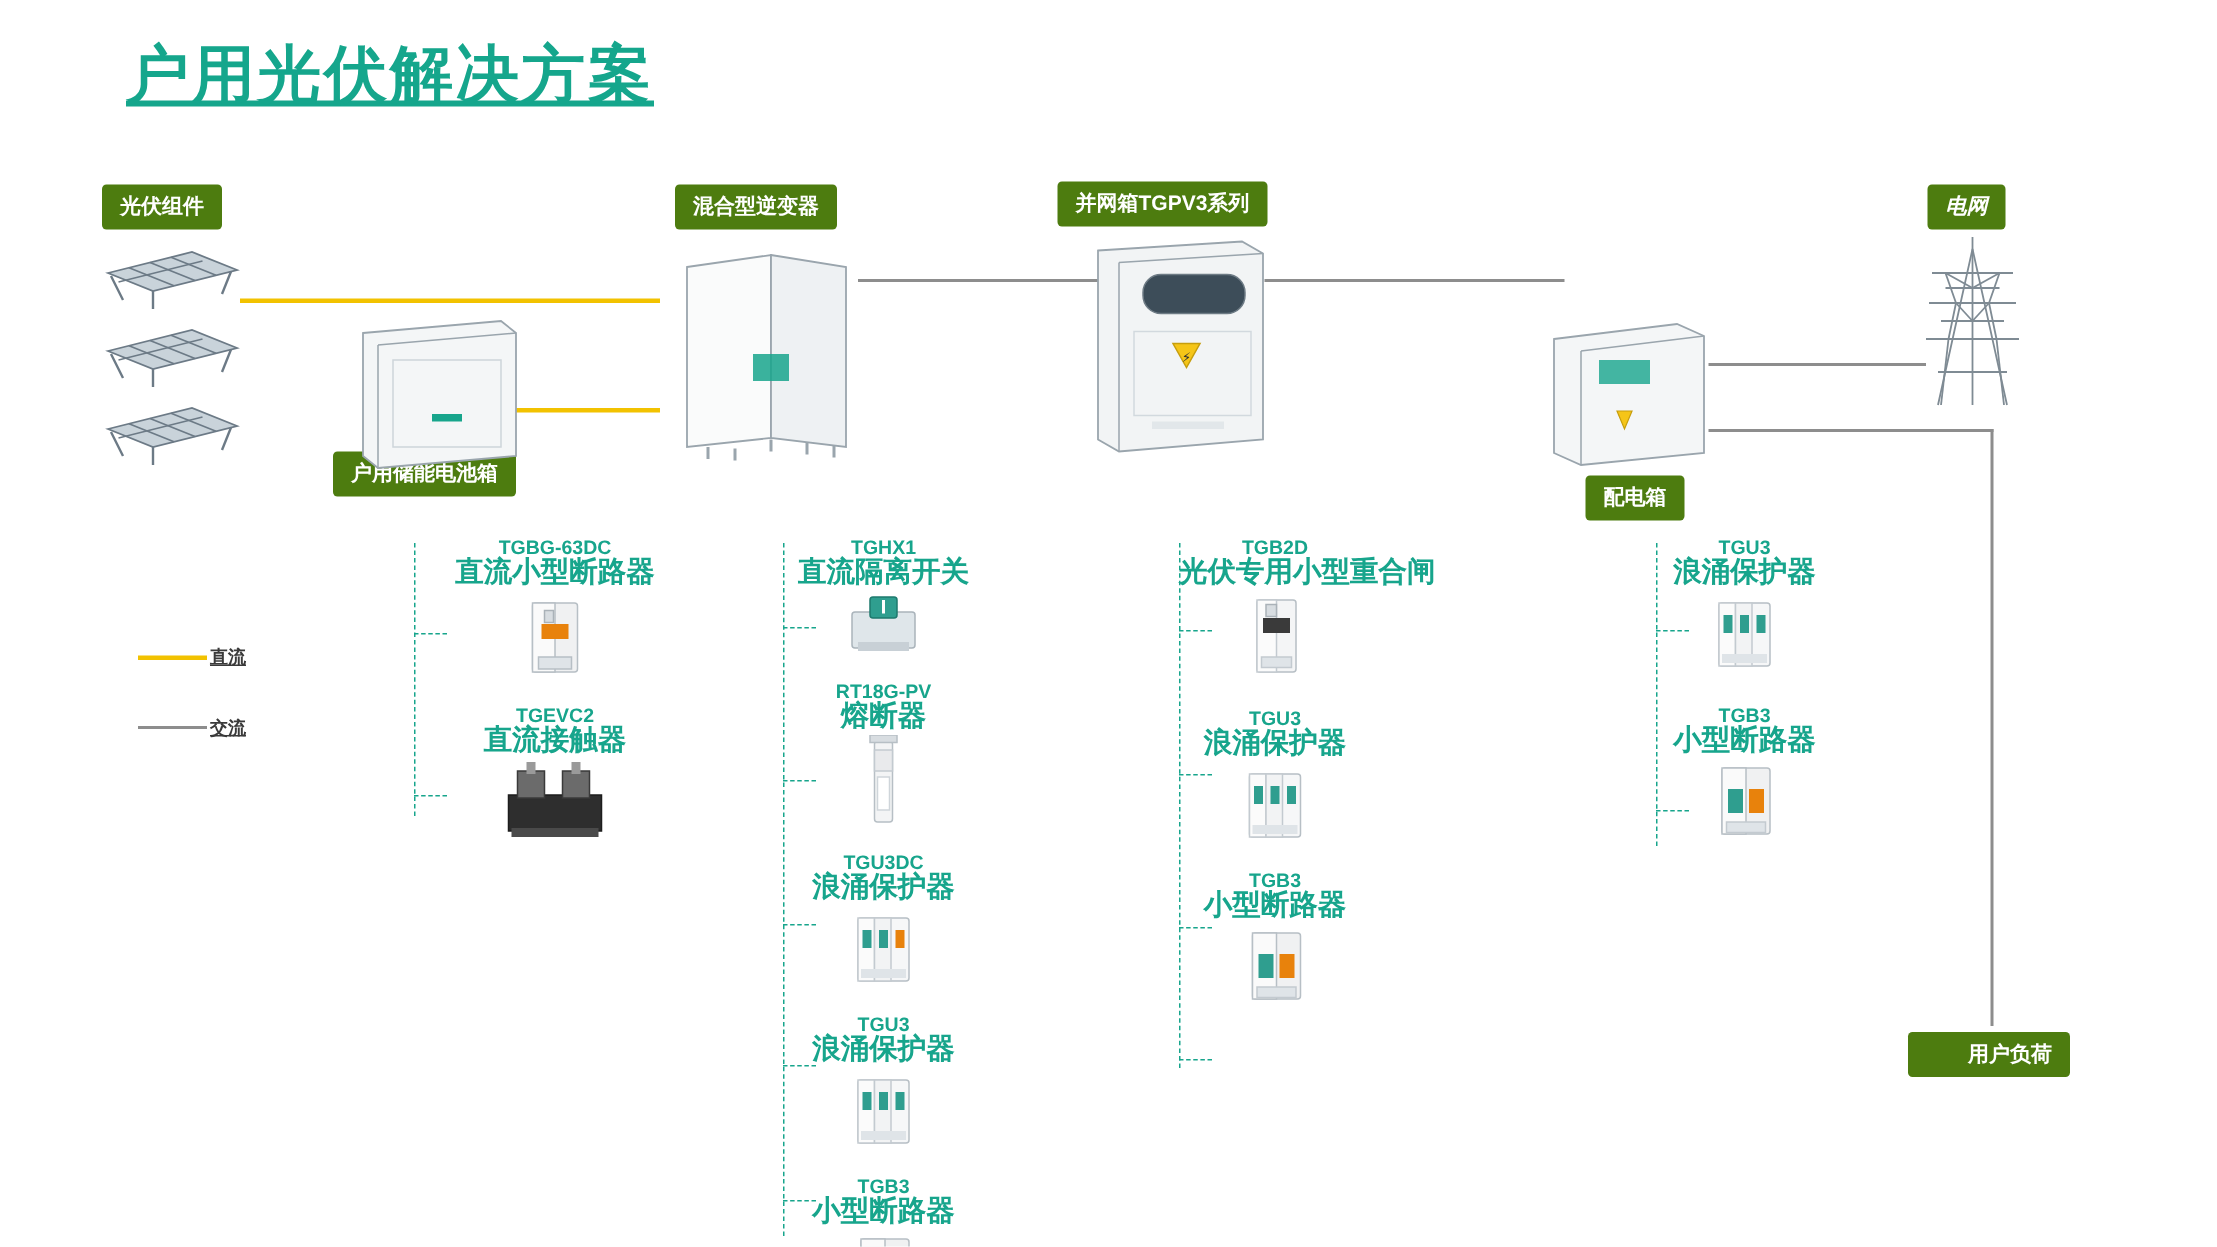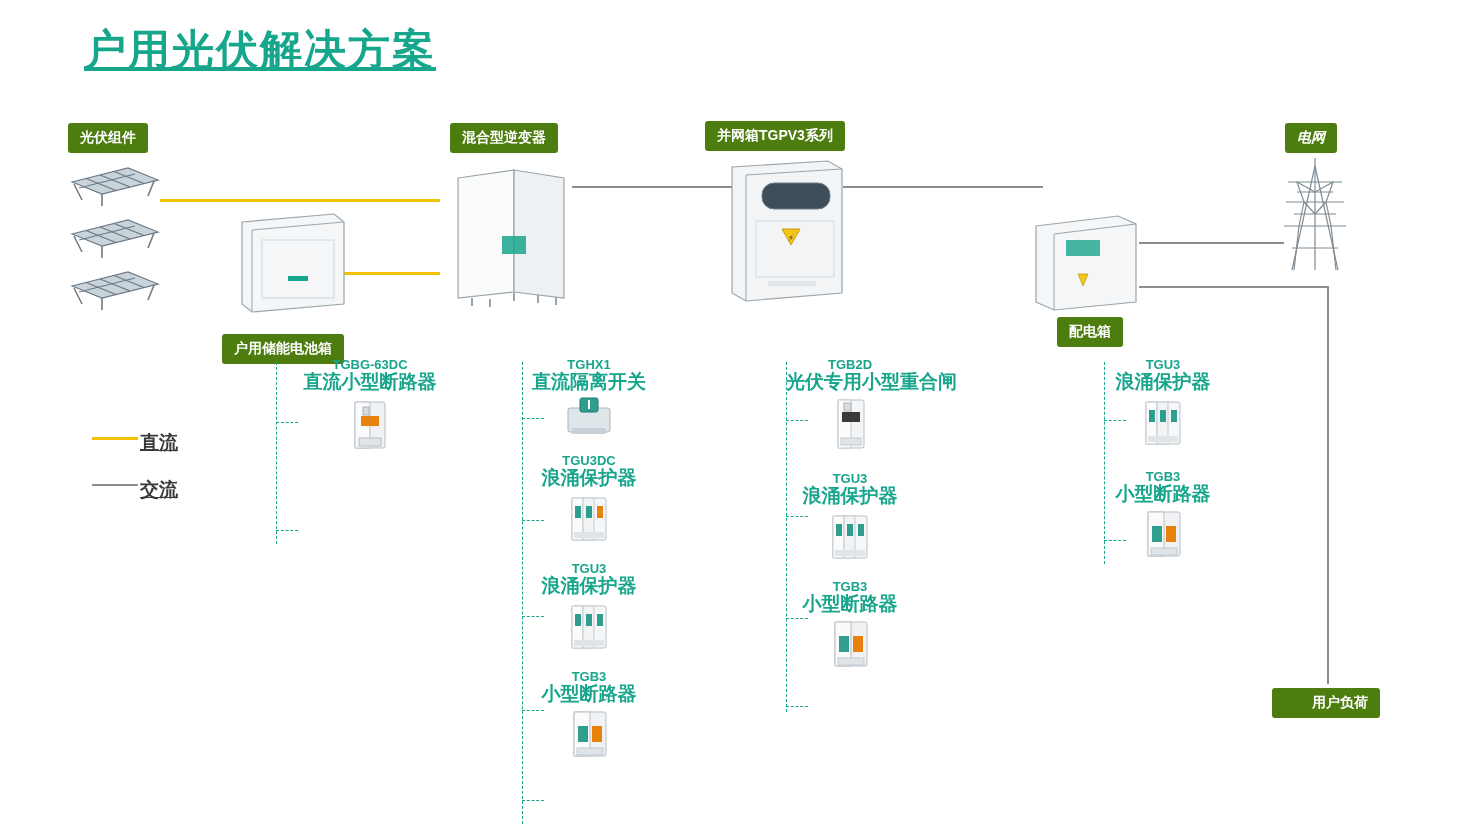--- a/index.html
+++ b/index.html
@@ -26,21 +26,21 @@
     white-space:nowrap;
   }
 
   
   .line{position:absolute;background:#8d8d8d;}
   .line.dc{background:#f2c200;}
   .line.ac{background:#8d8d8d;}
 
   
   .legend-line{position:absolute;height:3px;width:46px;}
-  .legend-text{position:absolute;font-size:19px;font-weight:bold;color:#3a3a3a;}
+  .legend-text{position:absolute;font-size:12px;font-weight:bold;color:#3a3a3a;}
 
   
   .col{position:absolute;}
   .prod{position:relative;text-align:center;}
   .prod .name{font-size:13px;font-weight:bold;color:#17a58c;line-height:17px;white-space:nowrap;}
   .prod .desc{font-size:19px;font-weight:bold;color:#17a58c;line-height:17px;white-space:nowrap;}
   .prod .img{margin-top:4px;display:flex;justify-content:center;align-items:flex-end;}
 
   
   .spine{position:absolute;border-left:1.5px dashed #17a58c;}
@@ -64,21 +64,21 @@
 
 <div class="line ac abs" style="left:1139px;top:242px;width:145px;height:2px;"></div>
 
 <div class="line ac abs" style="left:1139px;top:286px;width:190px;height:2px;"></div>
 <div class="line ac abs" style="left:1327px;top:286px;width:2px;height:398px;"></div>
 
 <div class="chip" style="left:68px;top:123px;">光伏组件</div>
 <div class="chip" style="left:450px;top:123px;">混合型逆变器</div>
 <div class="chip" style="left:705px;top:121px;">并网箱TGPV3系列</div>
 <div class="chip" style="left:1285px;top:123px;font-style:italic;">电网</div>
-<div class="chip" style="left:222px;top:334px;">户用储能电池箱</div>
+<div class="chip" style="left:222px;top:301px;">户用储能电池箱</div>
 <div class="chip" style="left:1057px;top:317px;">配电箱</div>
 <div class="chip" style="left:1272px;top:688px;padding-left:40px;">用户负荷</div>
 
 <div class="legend-line abs" style="left:92px;top:437px;background:#f2c200;"></div>
 <div class="legend-text abs" style="left:140px;top:430px;">直流</div>
 <div class="legend-line abs" style="left:92px;top:484px;background:#8d8d8d;height:2px;"></div>
 <div class="legend-text abs" style="left:140px;top:477px;">交流</div>
 
 <div class="abs" style="left:58px;top:160px;">
   <svg width="115" height="180" viewBox="0 0 115 180">
@@ -202,20 +202,34 @@
     <div class="img">
       <svg width="62" height="62" viewBox="0 0 62 62">
         <rect x="16" y="8" width="30" height="46" rx="2" fill="#f0f1f2" stroke="#b7bfc5"></rect>
         <rect x="16" y="8" width="15" height="46" fill="#fafafa" stroke="#b7bfc5"></rect>
         <rect x="22" y="22" width="18" height="10" fill="#e8820c"></rect>
         <rect x="24" y="13" width="6" height="8" fill="#d8dde1" stroke="#aab2b8"></rect>
         <rect x="20" y="44" width="22" height="8" fill="#dfe4e8" stroke="#b7bfc5"></rect>
       </svg>
     </div>
   </div>
+  <div class="prod" style="margin-top:12px;">
+    <div class="name">TGEVC2</div>
+    <div class="desc">直流接触器</div>
+    <div class="img">
+      <svg width="78" height="56" viewBox="0 0 78 56">
+        <rect x="8" y="24" width="62" height="24" fill="#2e2e2e" stroke="#1d1d1d"></rect>
+        <rect x="14" y="8" width="18" height="18" fill="#6b6b6b" stroke="#3a3a3a"></rect>
+        <rect x="44" y="8" width="18" height="18" fill="#6b6b6b" stroke="#3a3a3a"></rect>
+        <rect x="20" y="2" width="6" height="8" fill="#9a9a9a"></rect>
+        <rect x="50" y="2" width="6" height="8" fill="#9a9a9a"></rect>
+        <rect x="10" y="46" width="58" height="6" fill="#4a4a4a"></rect>
+      </svg>
+    </div>
+  </div>
 </div>
 
 <div class="spine" style="left:522px;top:362px;height:462px;"></div>
 <div class="tick" style="left:522px;top:418px;"></div>
 <div class="tick" style="left:522px;top:520px;"></div>
 <div class="tick" style="left:522px;top:616px;"></div>
 <div class="tick" style="left:522px;top:710px;"></div>
 <div class="tick" style="left:522px;top:800px;"></div>
 
 <div class="col" style="left:530px;top:356px;width:118px;">
@@ -225,20 +239,32 @@
     <div class="img">
       <svg width="58" height="44" viewBox="0 0 58 44">
         <rect x="8" y="14" width="42" height="24" rx="2" fill="#dfe6ea" stroke="#aab4bb"></rect>
         <rect x="20" y="4" width="18" height="14" rx="2" fill="#2f9e8f" stroke="#1e7a6e"></rect>
         <line x1="29" y1="6" x2="29" y2="15" stroke="#ffffff" stroke-width="2"></line>
         <rect x="12" y="34" width="34" height="6" fill="#c8d0d6"></rect>
       </svg>
     </div>
   </div>
 
+  <div class="prod" style="margin-top:14px;">
+    <div class="name">RT18G-PV</div>
+    <div class="desc">熔断器</div>
+    <div class="img">
+      <svg width="34" height="62" viewBox="0 0 34 62">
+        <rect x="11" y="4" width="12" height="54" rx="2" fill="#f3f4f5" stroke="#b7bfc5"></rect>
+        <rect x="11" y="10" width="12" height="14" fill="#e9eaec" stroke="#c3cad0"></rect>
+        <rect x="13" y="28" width="8" height="22" fill="#ffffff" stroke="#cfd5da"></rect>
+        <rect x="8" y="0" width="18" height="5" fill="#d8dde1" stroke="#b7bfc5"></rect>
+      </svg>
+    </div>
+  </div>
 
   <div class="prod" style="margin-top:14px;">
     <div class="name">TGU3DC</div>
     <div class="desc">浪涌保护器</div>
     <div class="img">
       <svg width="58" height="58" viewBox="0 0 58 58">
         <rect x="12" y="8" width="34" height="42" rx="2" fill="#f6f7f8" stroke="#b7bfc5"></rect>
         <rect x="12" y="8" width="11" height="42" fill="#fbfbfb" stroke="#c3cad0"></rect>
         <rect x="23" y="8" width="11" height="42" fill="#f2f3f4" stroke="#c3cad0"></rect>
         <rect x="15" y="16" width="6" height="12" fill="#2f9e8f"></rect>

